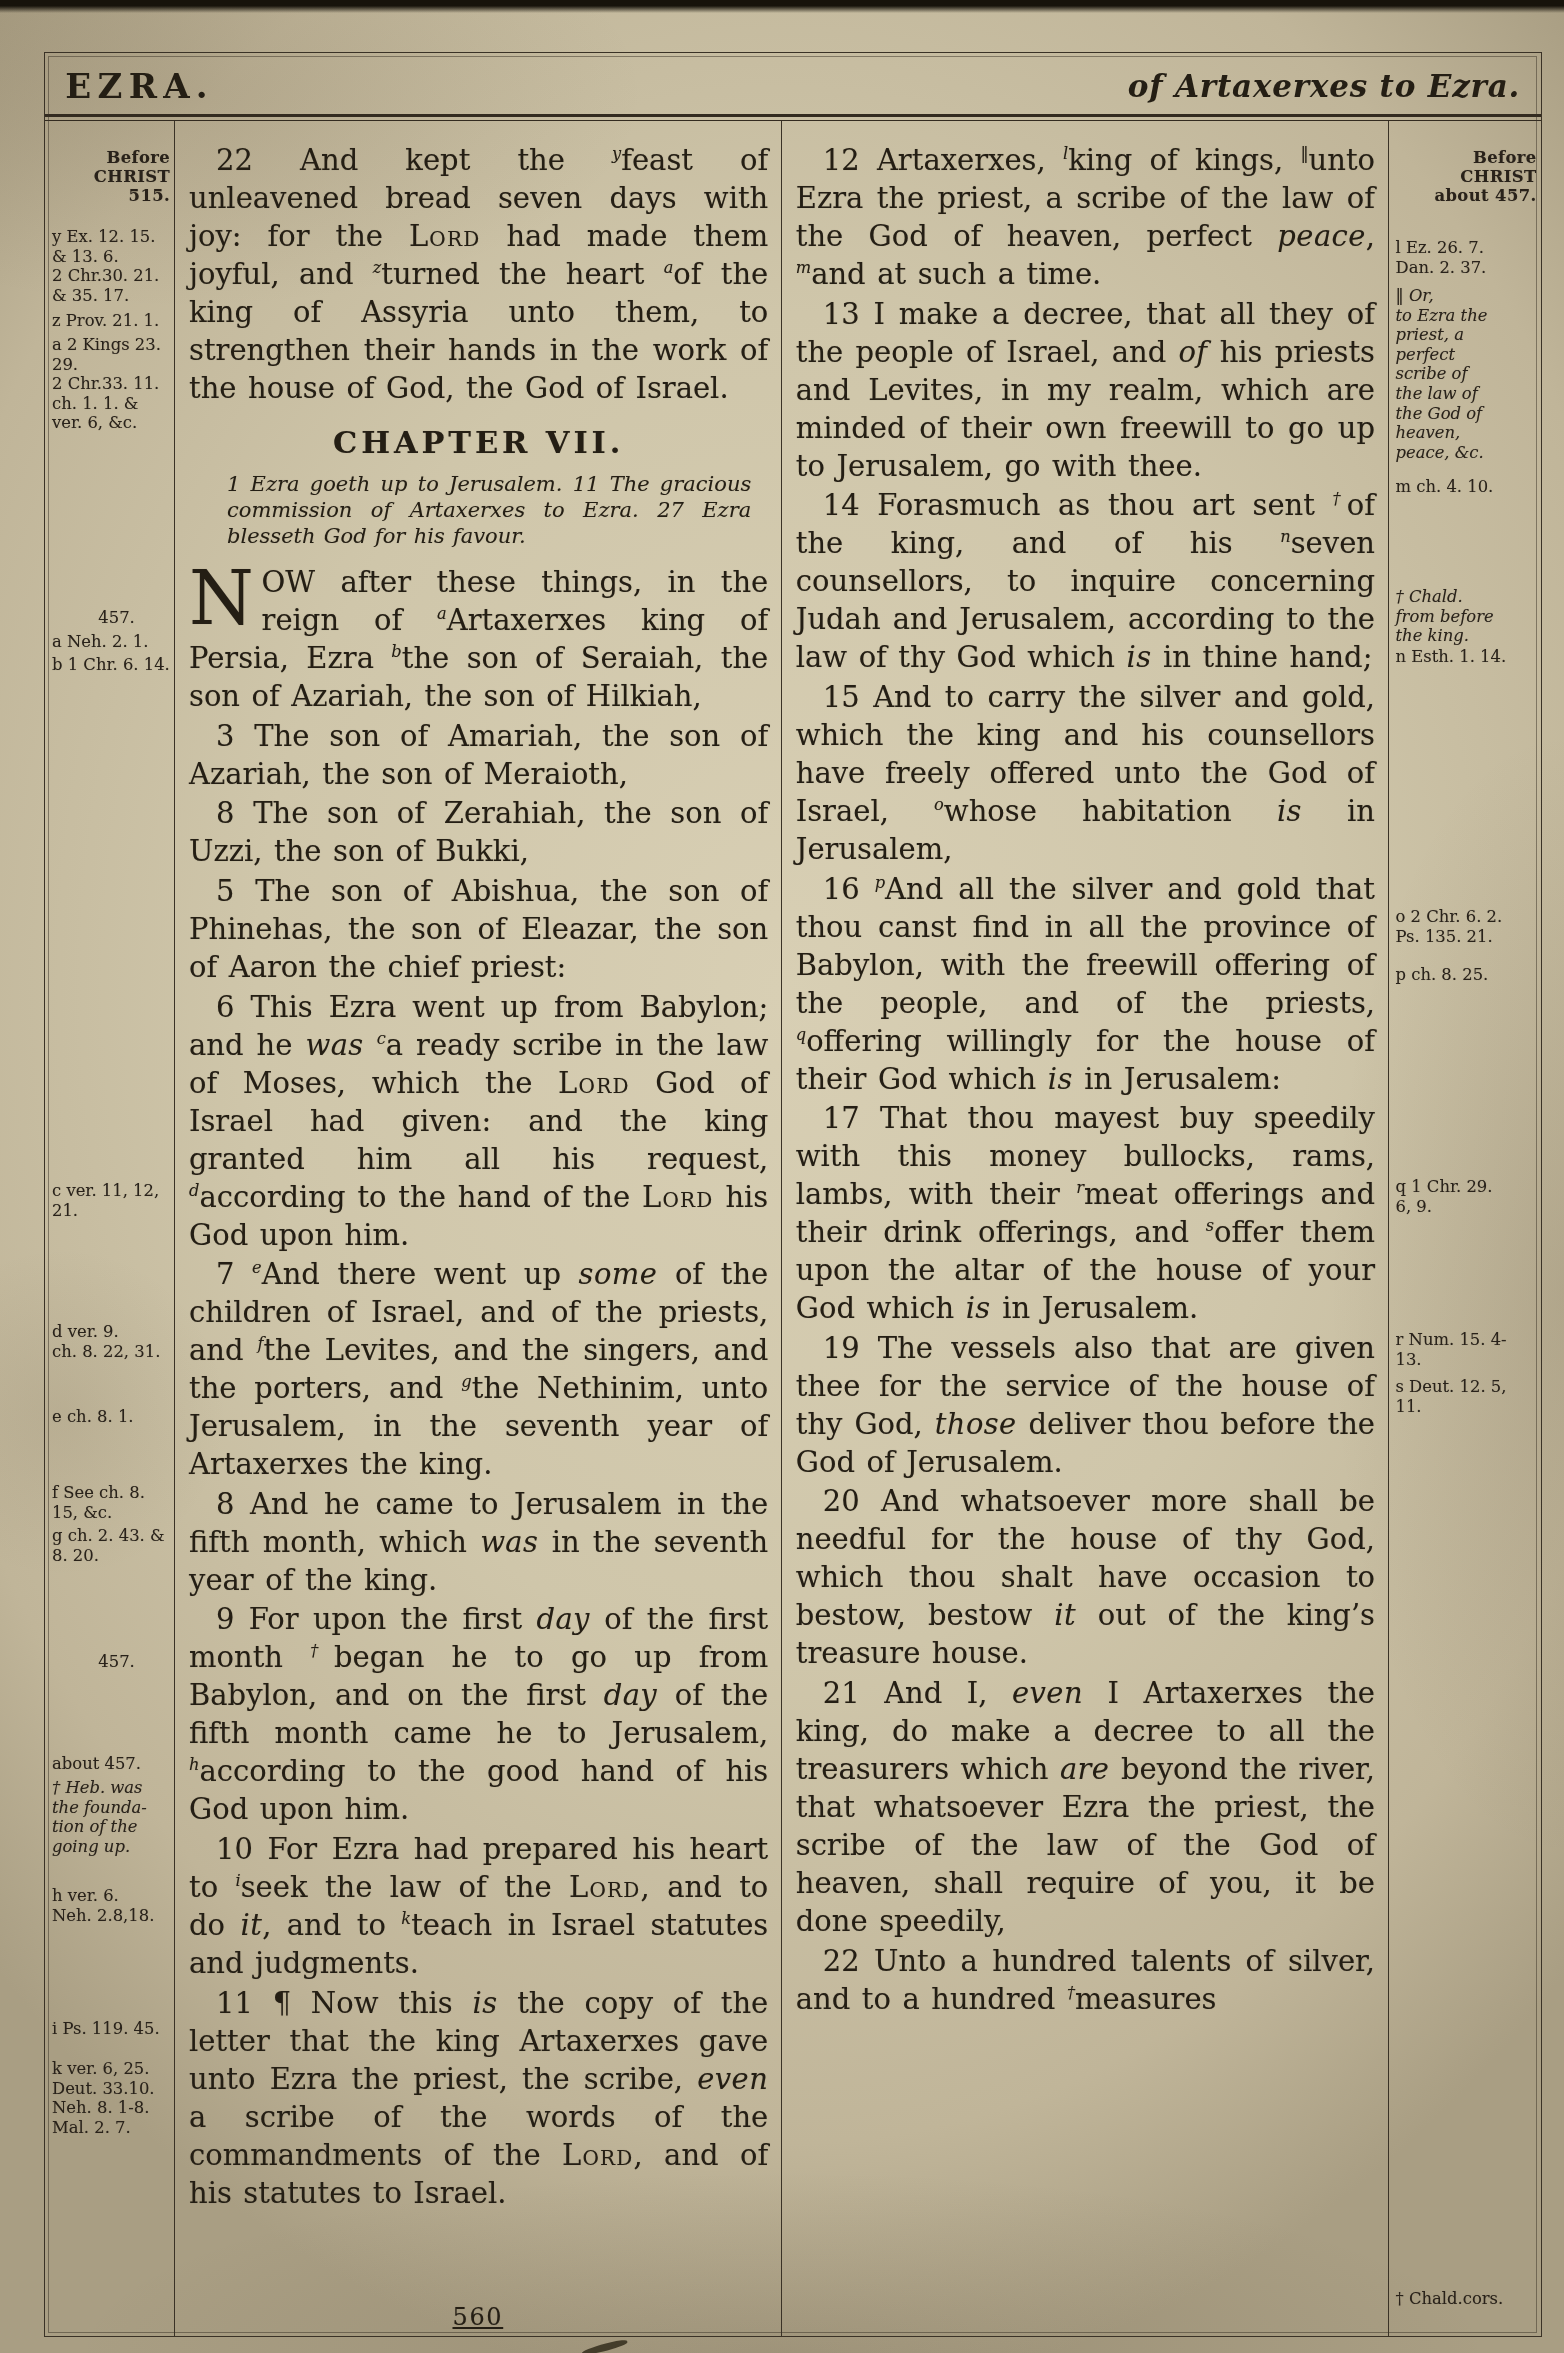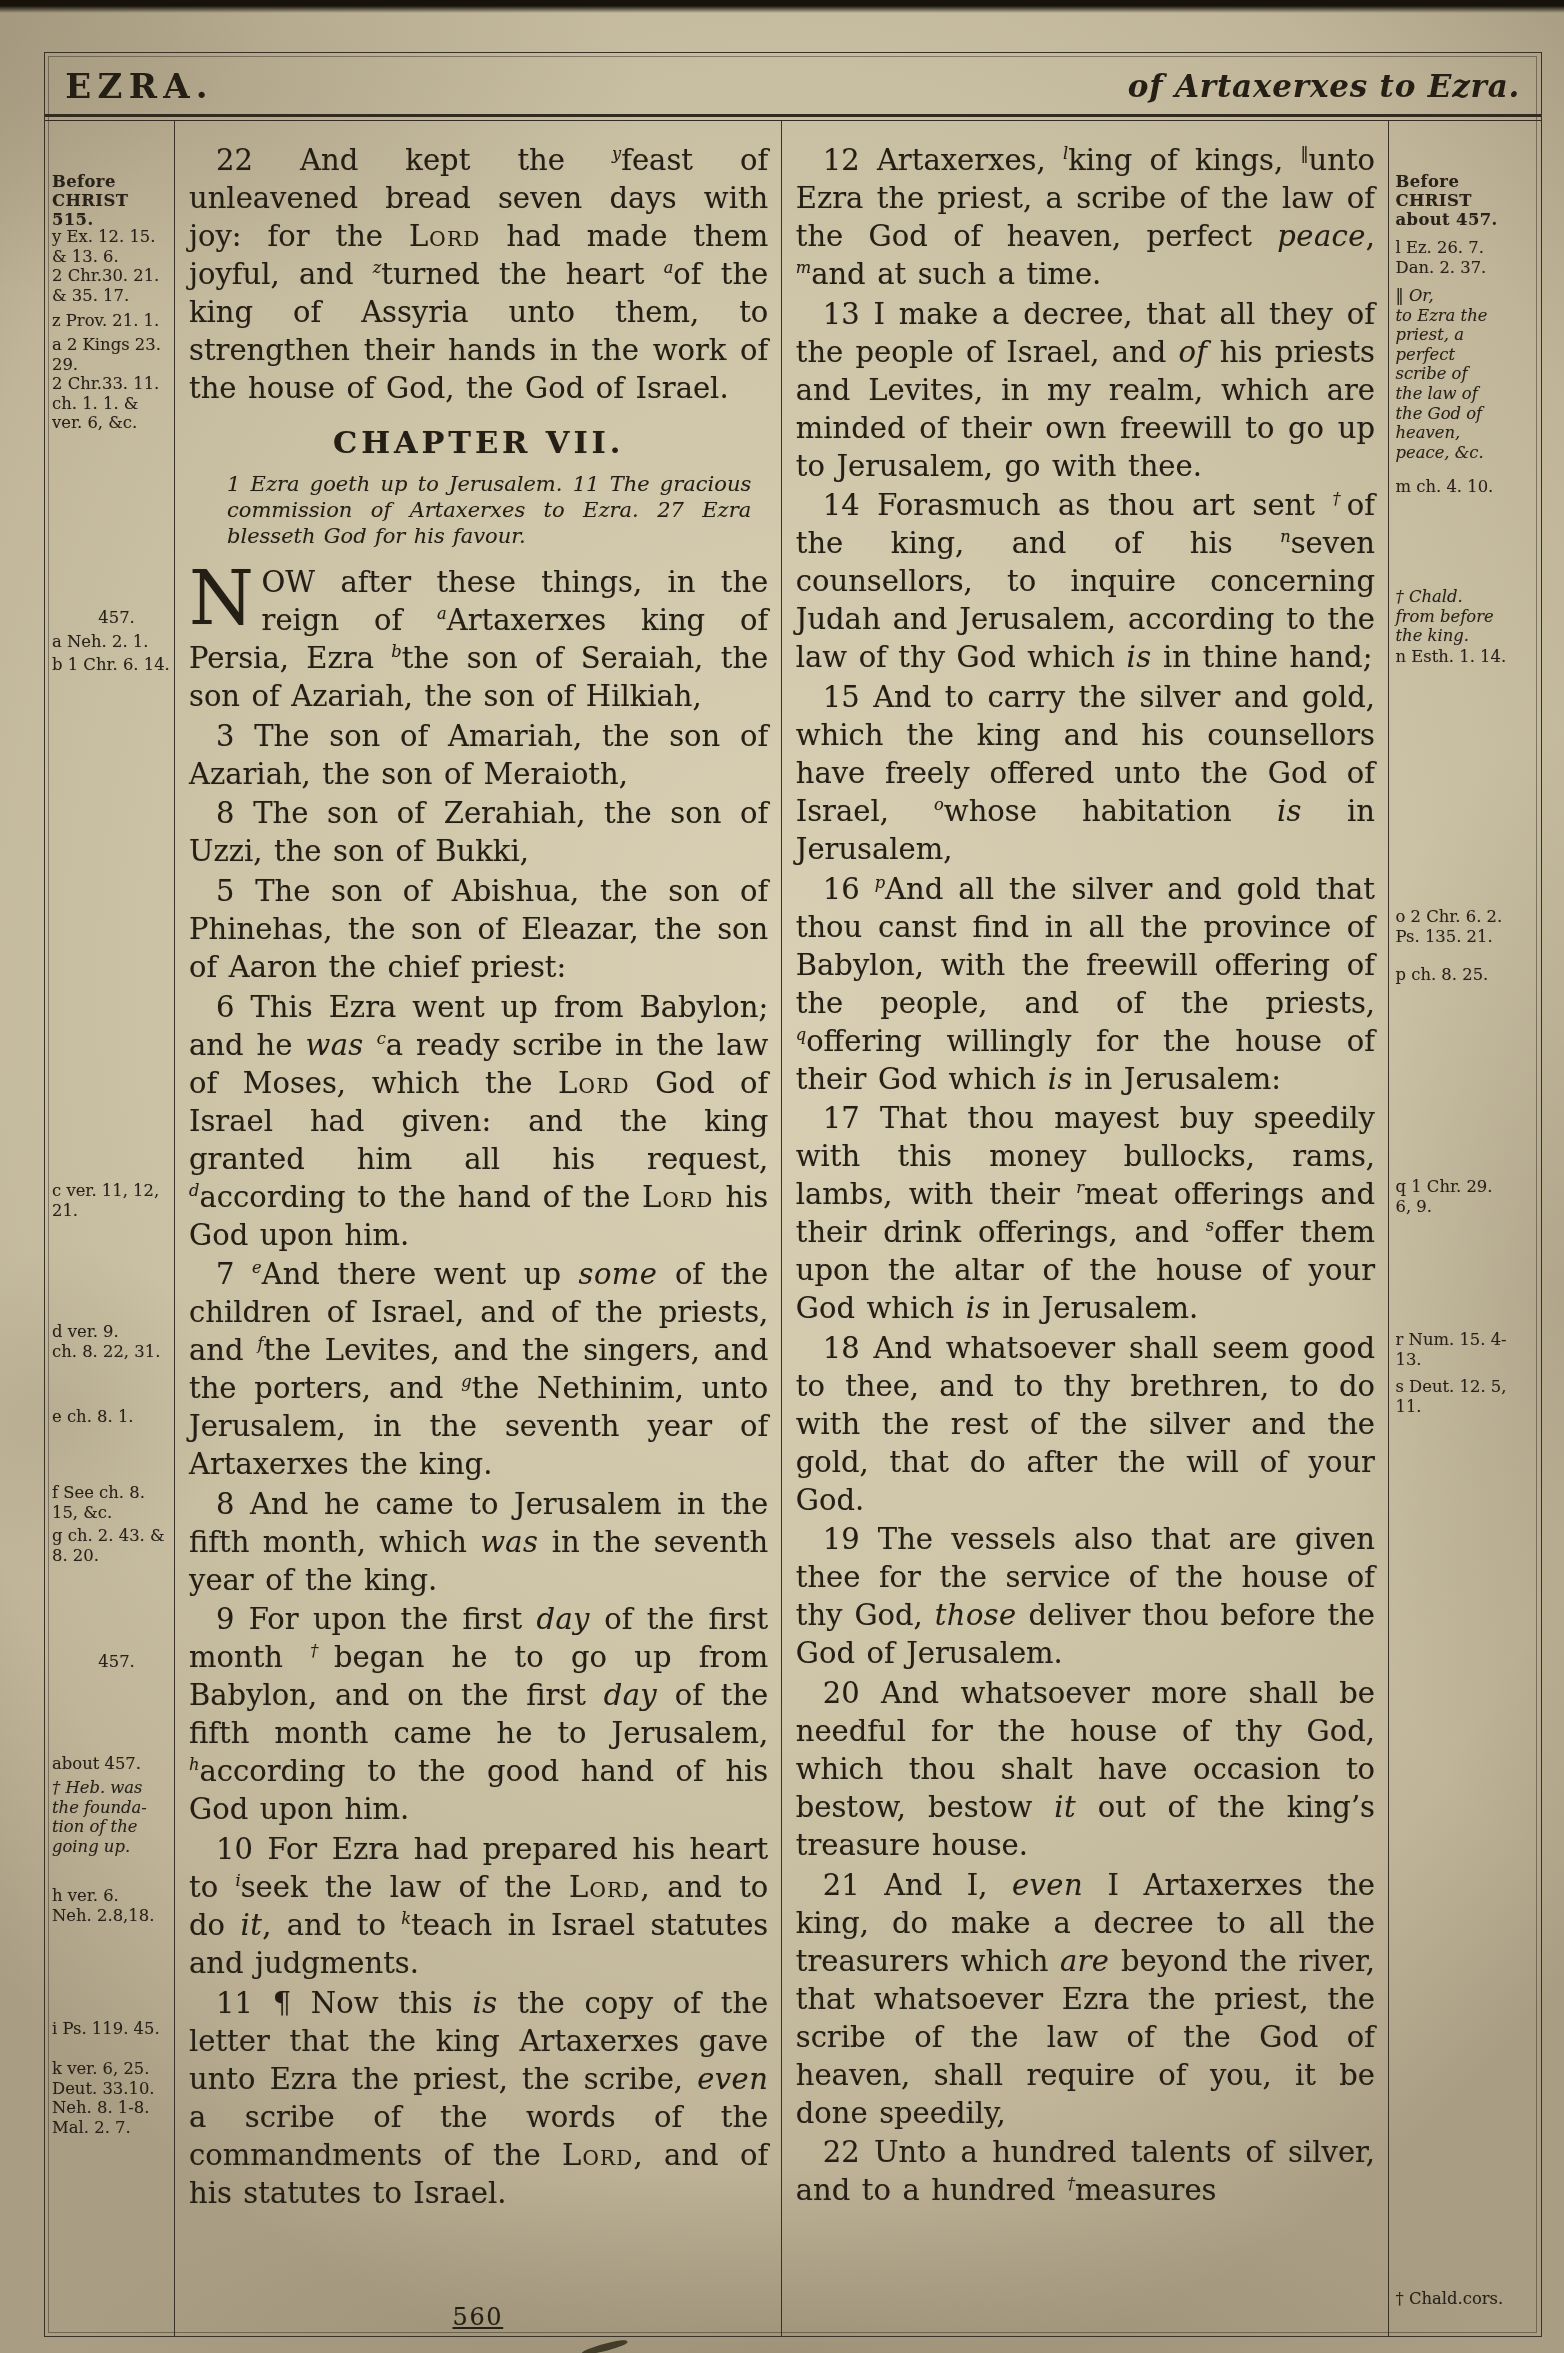--- a/index.html
+++ b/index.html
@@ -59,21 +59,21 @@
   .tcol { flex:1 1 0; position:relative; padding:20.3px 12.5px 55px 14px; }
   .tcol-left { border-right:1.6px solid #3a3226; }
 
   .note {
     position:absolute; left:7px; right:3.9px;
     font-size:16.4px; line-height:19.6px;
     white-space:pre-line;
     color:#29221a;
     text-shadow:0 0 0.8px rgba(41,34,26,.25);
   }
-  .note.bc { text-align:left; font-weight:700; font-size:16.4px; line-height:19px; letter-spacing:0.4px;margin-top:24px; }
+  .note.bc { text-align:right; font-weight:700; font-size:16.4px; line-height:19px; letter-spacing:0.4px; }
   .note.it { font-style:italic; }
   .note.date { text-align:center; padding-left:11px; }
 
   .v {
     font-size:29px; line-height:38px;
     text-align:justify; text-indent:27px;
     word-spacing:2.3px;
     text-shadow:0 0 0.8px rgba(36,30,20,.3);
     margin-bottom:1.6px;
   }
@@ -178,21 +178,20 @@
         <div class="page-num">560</div>
       </div>
 
       <div class="tcol tcol-right">
         <p class="v">12 Artaxerxes, <sup>l</sup>king of kings, <sup>‖</sup>unto Ezra the priest, a scribe of the law of the God of heaven, perfect <i>peace</i>, <sup>m</sup>and at such a time.</p>
         <p class="v">13 I make a decree, that all they of the people of Israel, and <i>of</i> his priests and Levites, in my realm, which are minded of their own freewill to go up to Jerusalem, go with thee.</p>
         <p class="v">14 Forasmuch as thou art sent <sup>†</sup>of the king, and of his <sup>n</sup>seven counsellors, to inquire concerning Judah and Jerusalem, according to the law of thy God which <i>is</i> in thine hand;</p>
         <p class="v">15 And to carry the silver and gold, which the king and his counsellors have freely offered unto the God of Israel, <sup>o</sup>whose habitation <i>is</i> in Jerusalem,</p>
         <p class="v">16 <sup>p</sup>And all the silver and gold that thou canst find in all the province of Babylon, with the freewill offering of the people, and of the priests, <sup>q</sup>offering willingly for the house of their God which <i>is</i> in Jerusalem:</p>
         <p class="v">17 That thou mayest buy speedily with this money bullocks, rams, lambs, with their <sup>r</sup>meat offerings and their drink offerings, and <sup>s</sup>offer them upon the altar of the house of your God which <i>is</i> in Jerusalem.</p>
-        <p class="v">18 And whatsoever shall seem good to thee, and to thy brethren, to do with the rest of the silver and the gold, that do after the will of your God.</p>
         <p class="v">19 The vessels also that are given thee for the service of the house of thy God, <i>those</i> deliver thou before the God of Jerusalem.</p>
         <p class="v">20 And whatsoever more shall be needful for the house of thy God, which thou shalt have occasion to bestow, bestow <i>it</i> out of the king’s treasure house.</p>
         <p class="v">21 And I, <i>even</i> I Artaxerxes the king, do make a decree to all the treasurers which <i>are</i> beyond the river, that whatsoever Ezra the priest, the scribe of the law of the God of heaven, shall require of you, it be done speedily,</p>
         <p class="v">22 Unto a hundred talents of silver, and to a hundred <sup>†</sup>measures</p>
       </div>
 
       <div class="mcol mcol-right">
         <div class="note bc" style="top:27px">Before
 CHRIST
 about 457.</div>

